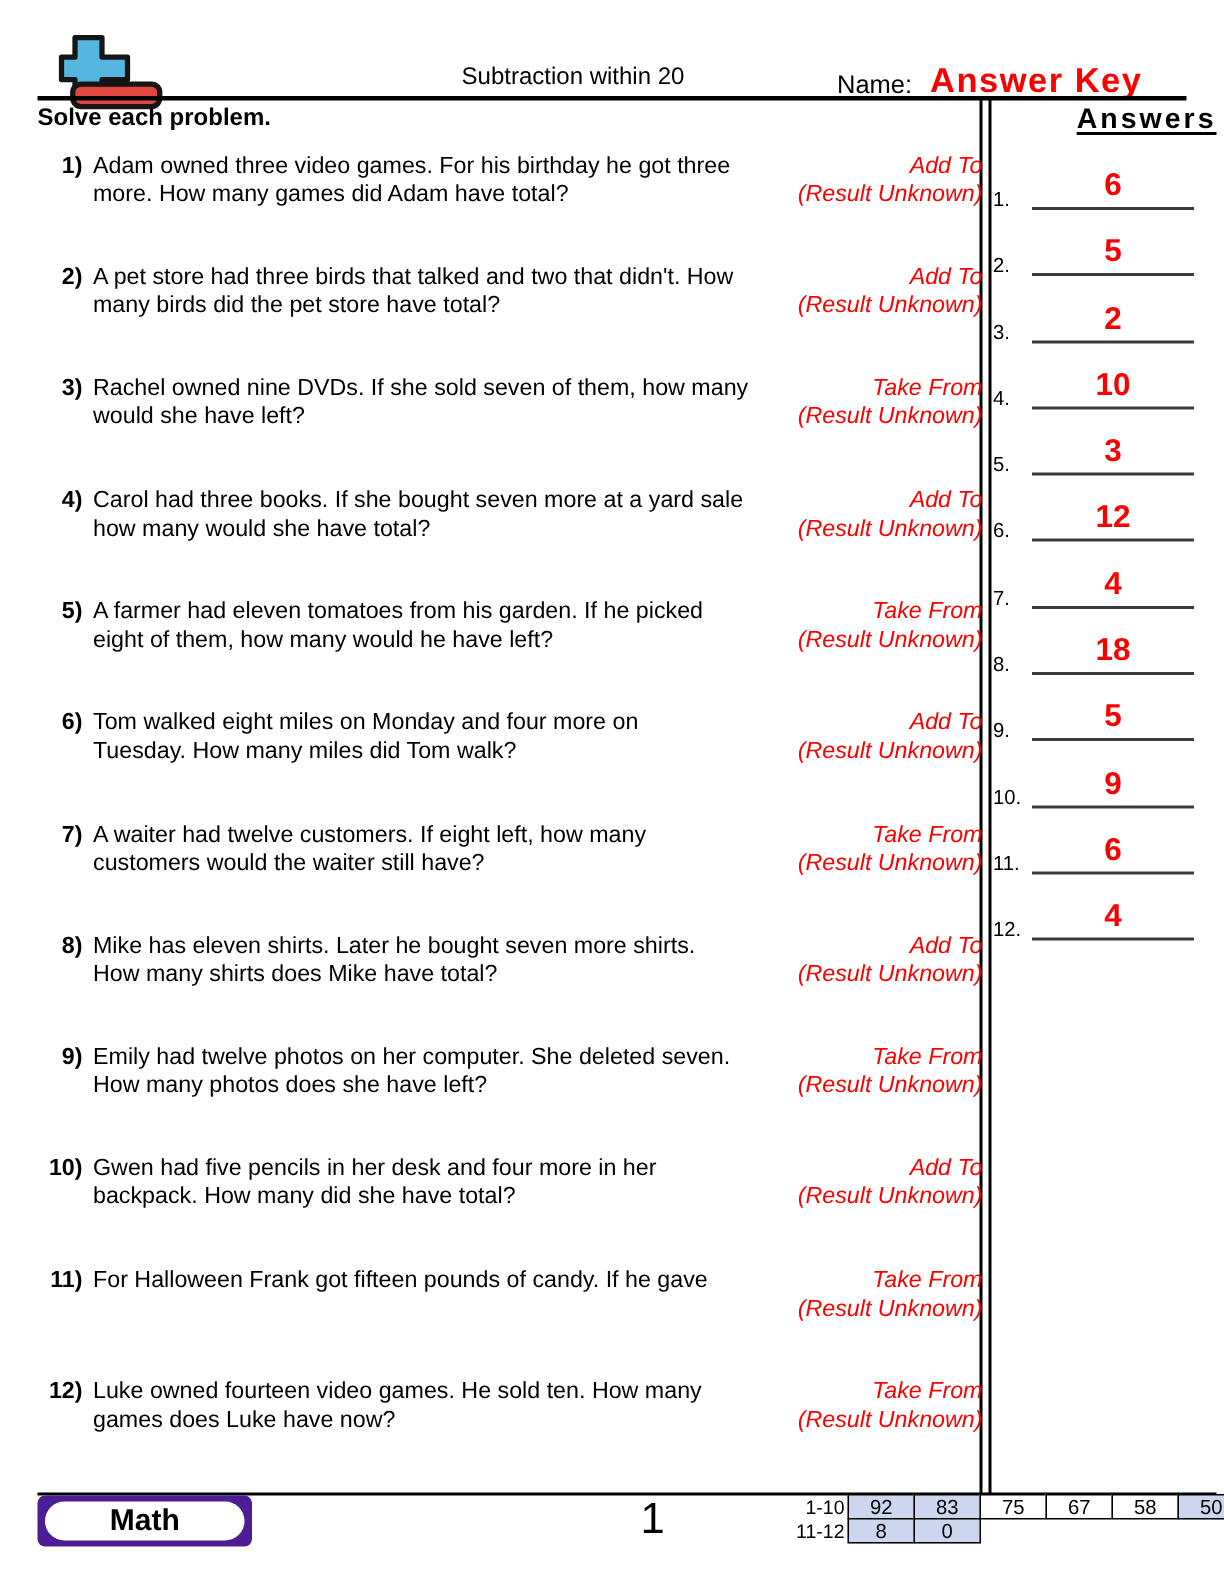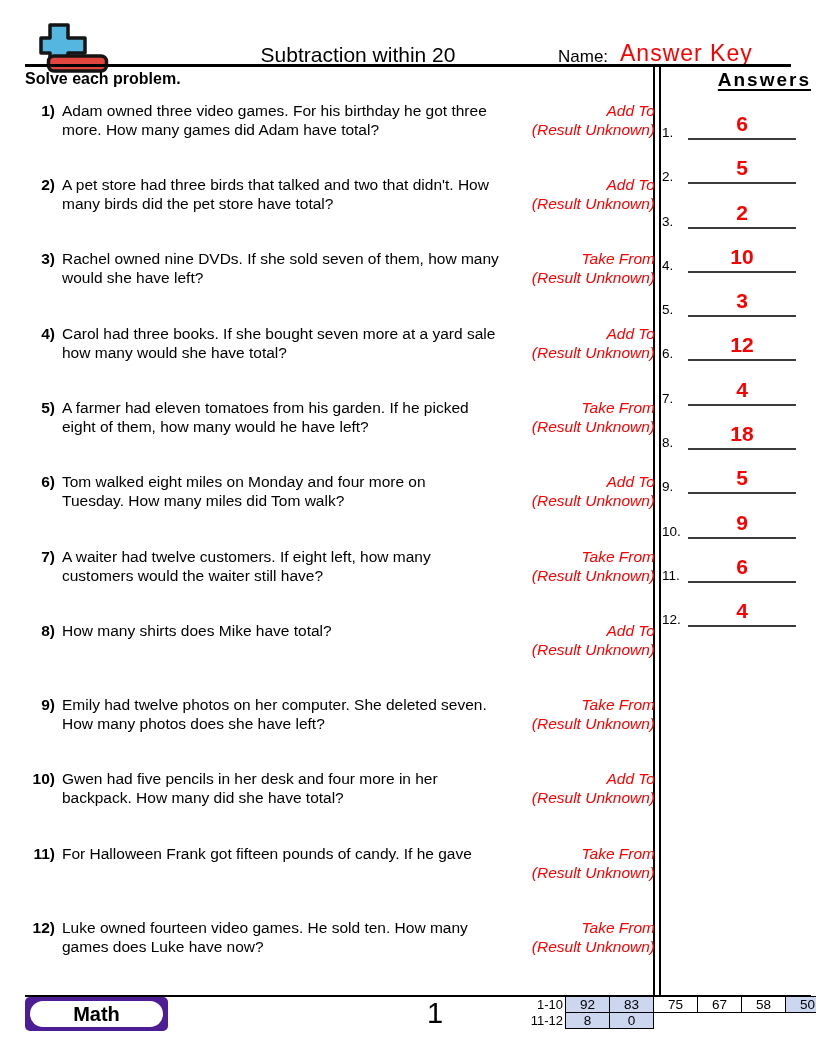--- a/index.html
+++ b/index.html
@@ -5,23 +5,23 @@
   html,body { margin:0; padding:0; background:#e8e8e8; }
   .page {
     position:relative; width:816px; height:1056px; margin:0 auto;
     background:#ffffff; overflow:hidden;
     font-family:"Liberation Sans", sans-serif; color:#000;
   }
   
   .logo { position:absolute; left:24px; top:12px; width:90px; height:62px; }
   .logo .plus  { fill:var(--logo_blue,#55b6e0); stroke:#151515; stroke-width:3.5; stroke-linejoin:round; }
   .logo .minus { fill:var(--logo_red,#e2463f);  stroke:#151515; stroke-width:3.5; stroke-linejoin:round; }
-  .title { position:absolute; left:0; top:43px; width:716px; text-align:center; font-size:21px; }
+  .title { position:absolute; left:0; top:43px; width:716px; text-align:center; font-size:16px;padding-left:24px; }
   .name-label { position:absolute; left:558px; top:47px; font-size:17px; }
-  .answer-key { position:absolute; left:620px; top:40px; font-size:23px; font-weight:normal;
+  .answer-key { position:absolute; left:620px; top:40px; font-size:23px; font-weight:bold;
                 color:var(--accent_red,#fb0000); letter-spacing:1px; }
   .header-line { position:absolute; left:25px; top:64px; width:766px; height:3px; background:#000; }
   .instructions { position:absolute; left:25px; top:70px; font-size:16px; font-weight:bold; }
   
   .vline { position:absolute; left:653px; top:65px; width:8px; height:931px;
            border-left:2px solid #000; border-right:2px solid #000; box-sizing:border-box; }
   .answers-head { position:absolute; left:661px; top:69px; width:150px; text-align:right;
                   font-size:19px; font-weight:bold; letter-spacing:2px;
                   text-decoration:underline; text-decoration-thickness:2px; text-underline-offset:3px; }
   .answer-item { position:absolute; left:660px; width:138px; height:31px; }
@@ -204,20 +204,21 @@
       <div>customers would the waiter still have?</div>
     </div>
     <div class="ptype">
       <div>Take From</div>
       <div>(Result Unknown)</div>
     </div>
   </div>
   <div class="problem" style="top:621px">
     <span class="pnum">8)</span>
     <div class="ptext">
+      <div>Mike has eleven shirts. Later he bought seven more shirts.</div>
       <div>How many shirts does Mike have total?</div>
     </div>
     <div class="ptype">
       <div>Add To</div>
       <div>(Result Unknown)</div>
     </div>
   </div>
   <div class="problem" style="top:695px">
     <span class="pnum">9)</span>
     <div class="ptext">

